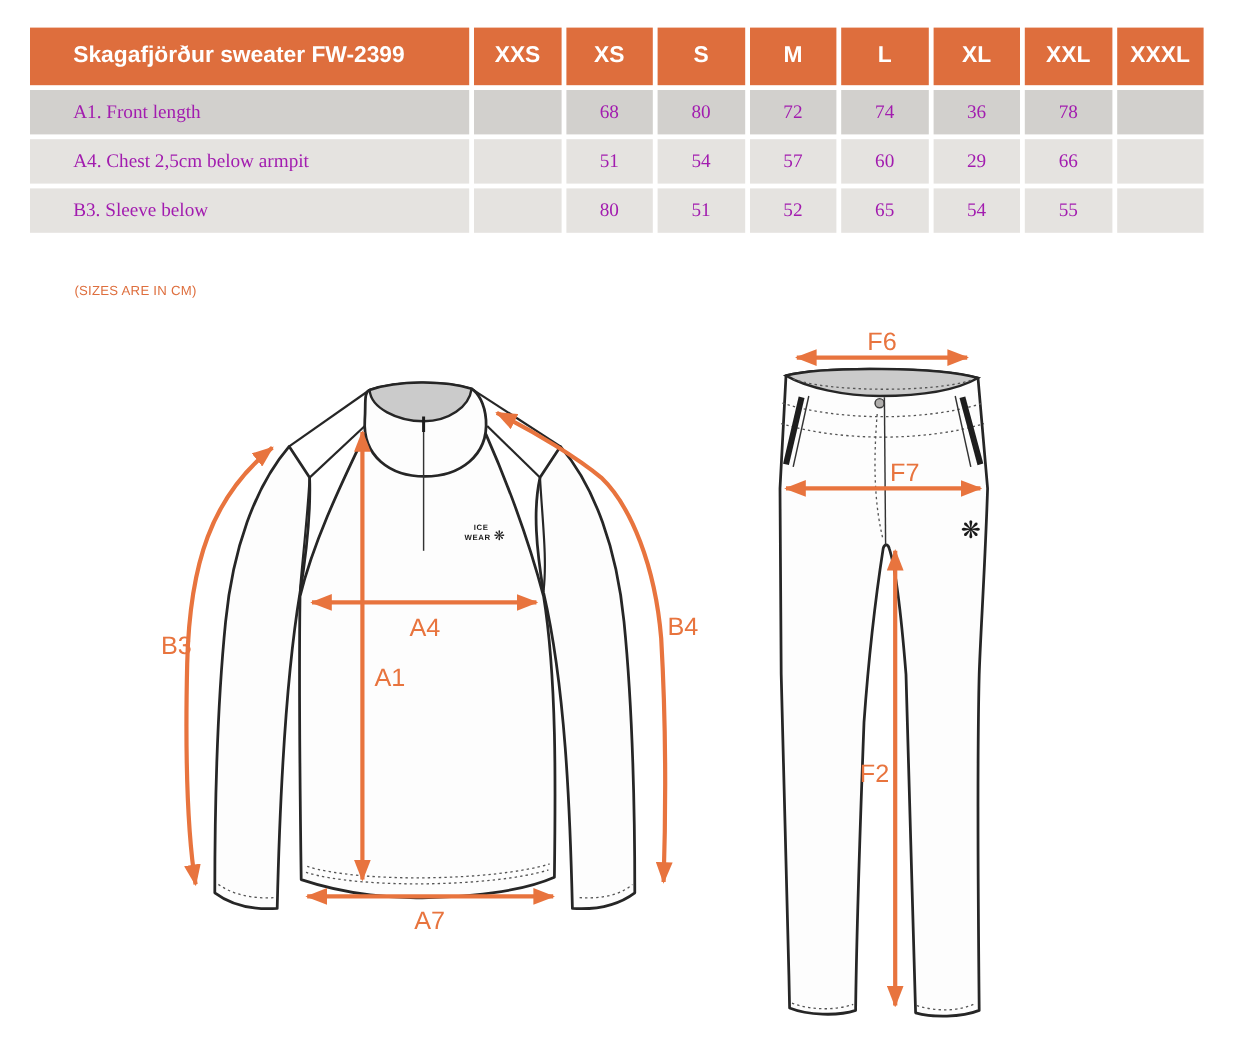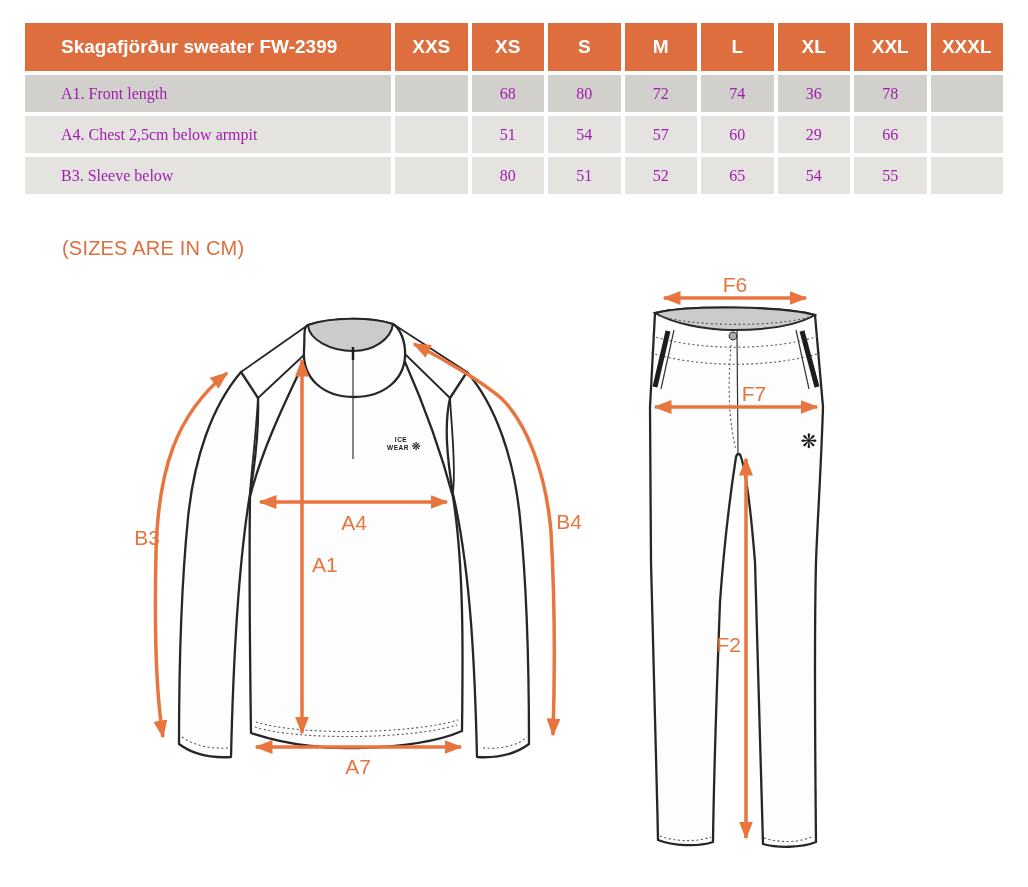--- a/index.html
+++ b/index.html
@@ -18,21 +18,21 @@
   table.size-chart th{background:var(--header-bg);color:#fff;font-weight:bold;
     font-size:19px;height:48px;text-align:center;padding:0;}
   table.size-chart th.title-cell{text-align:left;padding-left:36px;width:330px;}
   table.size-chart td{font-family:"Liberation Serif",serif;font-size:16px;
     color:#a21caf;height:37px;text-align:center;padding:0;}
   table.size-chart td.label-cell{text-align:left;padding-left:36px;}
   tr.dark td{background:var(--row-dark);}
   tr.light td{background:var(--row-light);}
 
   .units-note{position:absolute;left:62px;top:237px;color:var(--header-bg);
-    font-size:20px;letter-spacing:.2px;}
+    font-size:11px;letter-spacing:.2px;}
 
   svg.drawings{position:absolute;left:0;top:270px;}
   .outline{fill:#fdfdfd;stroke:#262626;stroke-width:2.3;stroke-linejoin:round;}
   .fillgray{fill:#cbcbcb;stroke:#262626;stroke-width:2;}
   .seam{fill:none;stroke:#262626;stroke-width:1.8;}
   .thin{fill:none;stroke:#333;stroke-width:1.2;}
   .dotted{fill:none;stroke:#555;stroke-width:1.1;stroke-dasharray:2 2.6;}
   .thick{fill:none;stroke:#1d1d1d;stroke-width:5;}
   .arrow{fill:none;stroke:var(--accent);stroke-width:3.5;}
   .ah{fill:var(--accent);}

